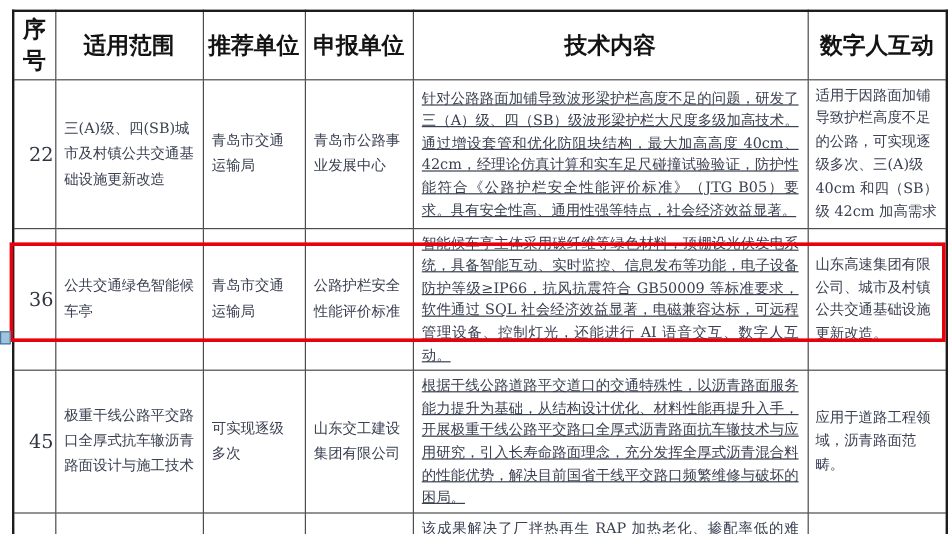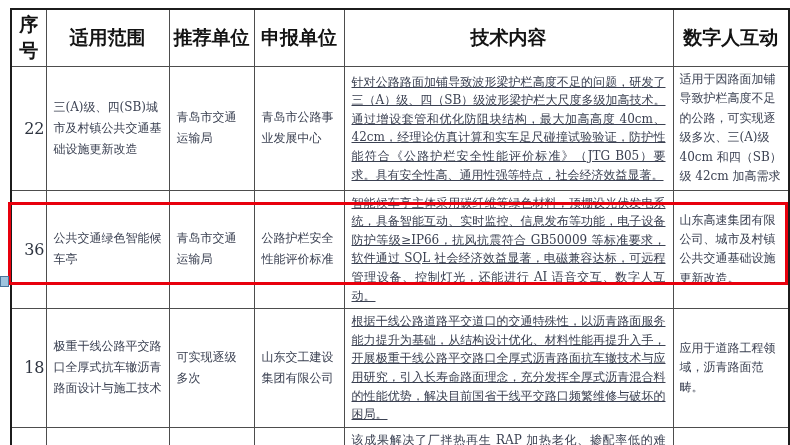--- a/index.html
+++ b/index.html
@@ -90,21 +90,21 @@
   <tr style="height:82px">
     <td class="cell-no">36</td>
     <td class="cell-name">公共交通绿色智能候车亭</td>
     <td class="cell-rec">青岛市交通运输局</td>
     <td class="cell-app">公路护栏安全性能评价标准</td>
     <td class="cell-content">智能候车亭主体采用碳纤维等绿色材料，顶棚设光伏发电系统，具备智能互动、实时监控、信息发布等功能，电子设备防护等级≥IP66，抗风抗震符合 GB50009 等标准要求，软件通过 SQL 社会经济效益显著，电磁兼容达标，可远程管理设备、控制灯光，还能进行 AI 语音交互、数字人互动。</td>
     <td class="cell-scope">山东高速集团有限公司、城市及村镇公共交通基础设施更新改造。</td>
   </tr>
 
   <tr style="height:82px">
-    <td class="cell-no">18</td>
+    <td class="cell-no">45</td>
     <td class="cell-name">极重干线公路平交路口全厚式抗车辙沥青路面设计与施工技术</td>
     <td class="cell-rec">可实现逐级多次</td>
     <td class="cell-app">山东交工建设集团有限公司</td>
     <td class="cell-content">根据干线公路道路平交道口的交通特殊性，以沥青路面服务能力提升为基础，从结构设计优化、材料性能再提升入手，开展极重干线公路平交路口全厚式沥青路面抗车辙技术与应用研究，引入长寿命路面理念，充分发挥全厚式沥青混合料的性能优势，解决目前国省干线平交路口频繁维修与破坏的困局。</td>
     <td class="cell-scope">应用于道路工程领域，沥青路面范畴。</td>
   </tr>
 
   <tr style="height:82px">
     <td class="cell-no">25</td>
     <td class="cell-name">基于微波加热的绿色环保再生沥青拌合站关键技术</td>

